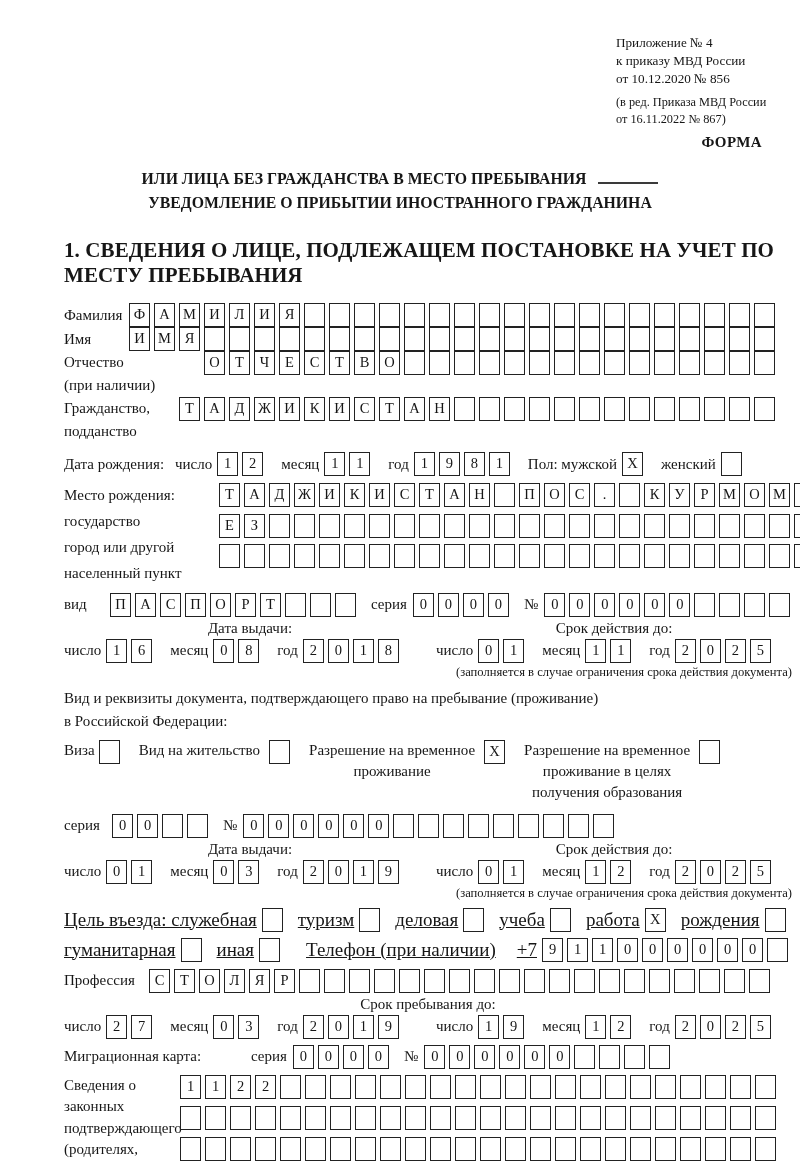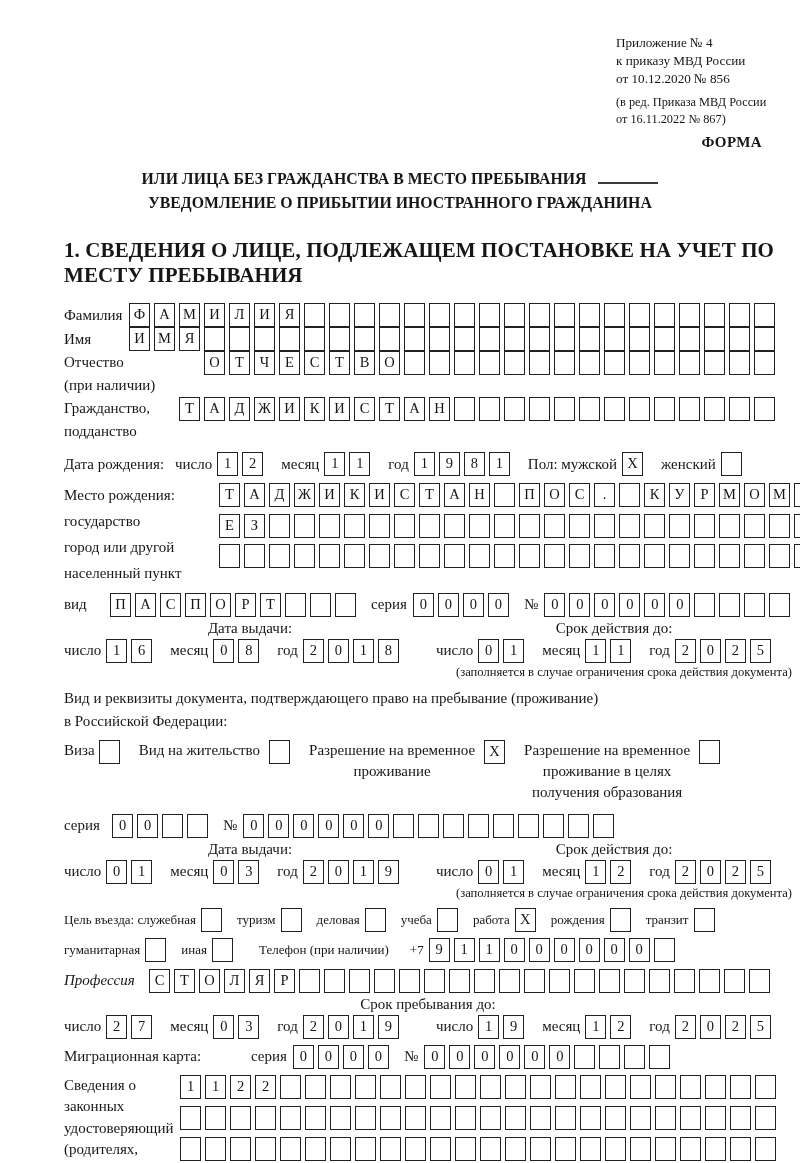--- a/index.html
+++ b/index.html
@@ -11,40 +11,40 @@
   .title{margin-left:-56px;text-align:center;font-weight:bold;font-size:15.8px;margin-top:16px;line-height:1.5;}
   .t-underline{display:inline-block;width:60px;border-bottom:2px solid #3a3a3a;height:12px;margin-left:12px;}
   .sec-heading{font-weight:bold;font-size:21px;margin-top:24px;margin-bottom:15px;letter-spacing:.1px;}
   .frow{display:flex;align-items:center;}
   .frow.top{align-items:flex-start;}
   .lbl{font-size:15px;flex:0 0 auto;}
   .ml{font-size:15px;line-height:23px;flex:0 0 auto;}
   .cells{display:inline-flex;flex:0 0 auto;}
   .cell{box-sizing:border-box;flex:0 0 auto;width:21px;height:24px;border:1.7px solid #222;margin-right:4px;text-align:center;font-size:14.5px;line-height:20px;background:#fff;}
   .dlbl{font-size:15px;margin:0 6px 0 11px;flex:0 0 auto;}
-  .w65{width:65px;} .w140{width:140px;} .w115{width:115px;} .w100{width:103px;margin-right:8px;} .w85{width:85px;font-style:italic;} .w185{width:187px;}
+  .w65{width:65px;} .w140{width:140px;} .w115{width:115px;} .w100{width:103px;margin-right:8px;} .w85{width:85px;} .w185{width:187px;}
   .bp{display:flex;align-items:flex-start;margin:7px 0 6px;gap:24px;}
   .bp .labels{width:131px;font-size:15px;line-height:25.8px;flex:0 0 auto;}
   .bp .rows .cells{margin-bottom:6.5px;display:flex;}
   .center-b{text-align:center;font-weight:bold;font-size:14.5px;margin:4px 0 7px;}
   .dhead{display:flex;font-size:15px;margin:3px 0 2px;align-items:center;}
   .dhead .a{width:372px;text-align:center;flex:0 0 auto;}
   .dhead .b{flex:1;text-align:center;}
   .drow{display:flex;align-items:center;margin-bottom:2px;}
   .dgroup{display:flex;align-items:center;flex:0 0 auto;width:372px;}
   .dgroup.second{width:auto;}
   .dl{font-size:15px;margin:0 5px 0 14px;flex:0 0 auto;}
   .dl.first{margin-left:0;}
   .note{font-size:12.6px;text-align:right;margin:1px 0 7px;}
   .plain{font-size:15px;line-height:23px;}
   .visa{display:flex;align-items:flex-start;margin:7px 0 11px;font-size:15px;}
   .visa .cblock{text-align:center;line-height:21px;flex:0 0 auto;}
   .visa .vc{margin-left:9px;flex:0 0 auto;}
   .visa .gap{margin-left:15px;}
-  .g{font-size:13px;margin:0 5px 0 11px;flex:0 0 auto;}
+  .g{font-size:19px;margin:0 5px 0 11px;flex:0 0 auto;text-decoration:underline;}
   .g.first{margin-left:0;}
   .indent40{margin-left:40px;}
   .reps{display:flex;align-items:flex-start;margin-top:6px;}
   .reps .labels{width:116px;font-size:15px;line-height:21.6px;flex:0 0 auto;}
   .reps .rows .cells{margin-bottom:7px;display:flex;}
 </style>
 </head>
 <body>
 
 <div class="page">
@@ -654,21 +654,21 @@
         <span class="cell"></span>
         <span class="cell"></span>
         <span class="cell"></span>
       </span>
   </div>
 
   <div class="reps">
     <div class="labels">
       <div>Сведения о</div>
       <div>законных</div>
-      <div>удостоверяющий</div>
+      <div>подтверждающего</div>
       <div>(родителях,</div>
 
     </div>
     <div class="rows">
       <div class="cells">
           <span class="cell">1</span>
           <span class="cell">1</span>
           <span class="cell">2</span>
           <span class="cell">2</span>
           <span class="cell"></span>

